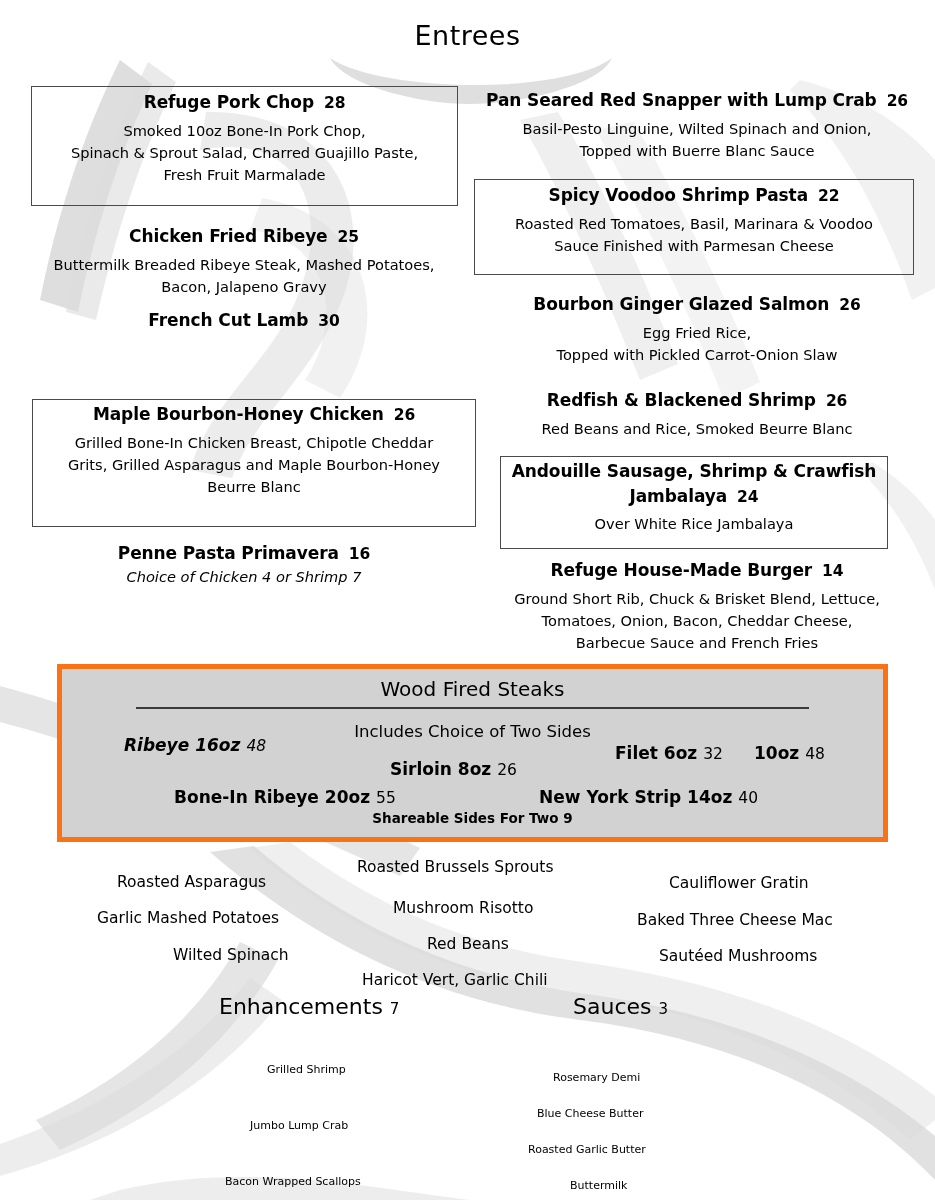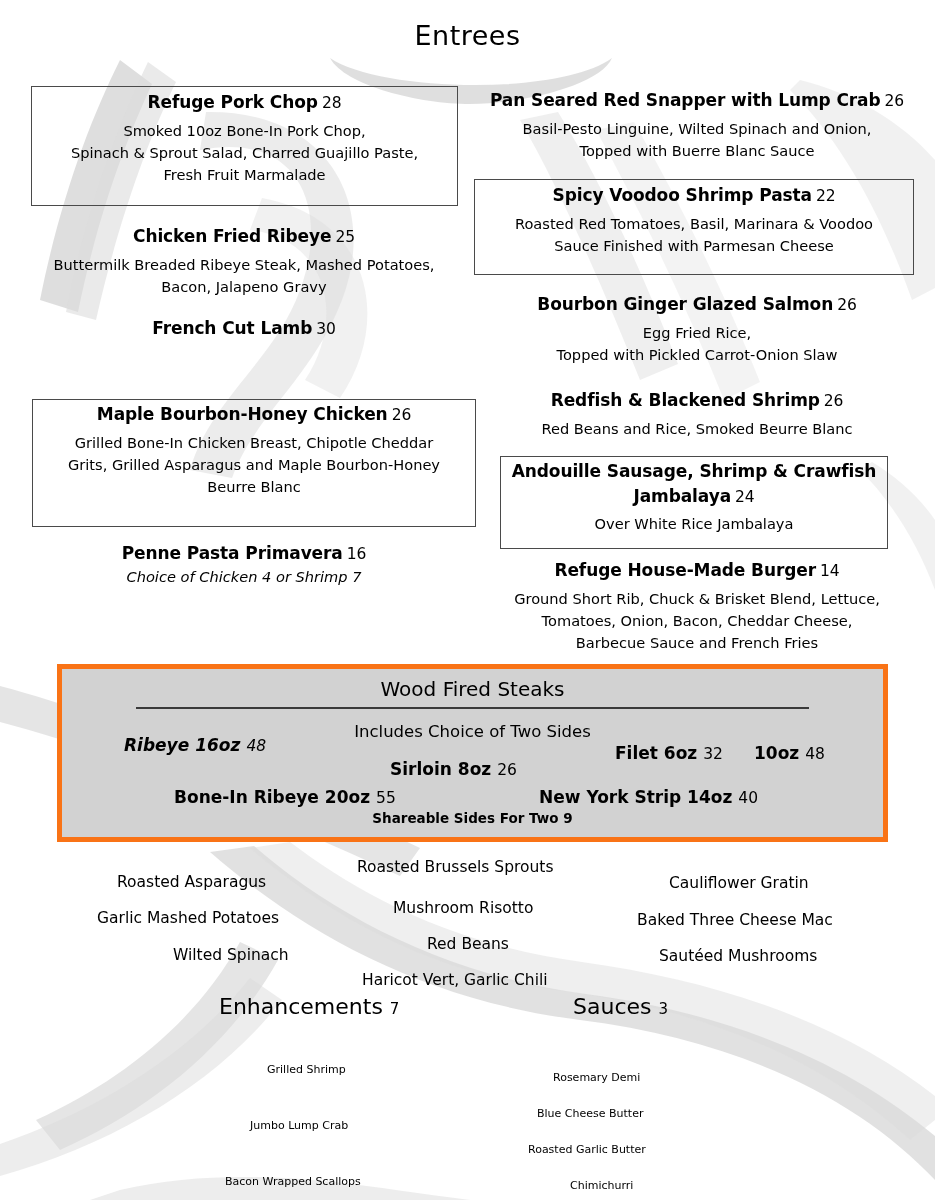--- a/index.html
+++ b/index.html
@@ -41,23 +41,23 @@
 
   
   .dish { position: absolute; text-align: center; }
   .dish .name {
     font-size: 17px;
     font-weight: 700;
     line-height: 1.45;
     letter-spacing: -0.1px;
   }
   .dish .name .price {
-    font-weight: 400;
+    font-weight: 700;
     font-size: 15.5px;
-    padding-left: 4px;
+    padding-left: 10px;
   }
   .dish .desc {
     font-size: 14.6px;
     font-weight: 400;
     line-height: 1.52;
     padding-top: 5px;
   }
   .dish .note {
     font-size: 14.6px;
     font-style: italic;
@@ -186,21 +186,21 @@
     </div>
 
     <div class="dish" style="left:14px; top:224px; width:460px;">
       <div class="name">
         <span>Chicken Fried Ribeye</span><span class="price">25</span>
       </div>
       <div class="desc" style="white-space:pre-line;">Buttermilk Breaded Ribeye Steak, Mashed Potatoes,
 Bacon, Jalapeno Gravy</div>
     </div>
 
-    <div class="dish" style="left:14px; top:316px; width:460px;">
+    <div class="dish" style="left:14px; top:308px; width:460px;">
       <div class="name">
         <span>French Cut Lamb</span><span class="price">30</span>
       </div>
     </div>
 
     <div class="dish" style="left:32px; top:402px; width:444px;">
       <div class="name">
         <span>Maple Bourbon-Honey Chicken</span><span class="price">26</span>
       </div>
       <div class="desc" style="white-space:pre-line;">Grilled Bone-In Chicken Breast, Chipotle Cheddar
@@ -306,16 +306,16 @@
     <div class="list-item" style="left:267px; top:1063px;">Grilled Shrimp</div>
     <div class="list-item" style="left:250px; top:1119px;">Jumbo Lump Crab</div>
     <div class="list-item" style="left:225px; top:1175px;">Bacon Wrapped Scallops</div>
 
     <div class="sec-head" style="left:573px; top:996px;">
       <span>Sauces</span><span class="price">3</span>
     </div>
     <div class="list-item" style="left:553px; top:1071px;">Rosemary Demi</div>
     <div class="list-item" style="left:537px; top:1107px;">Blue Cheese Butter</div>
     <div class="list-item" style="left:528px; top:1143px;">Roasted Garlic Butter</div>
-    <div class="list-item" style="left:570px; top:1179px;">Chimichurri</div>
+    <div class="list-item" style="left:570px; top:1179px;">Buttermilk</div>
 
   </div>
 </div>
 
 </body></html>

